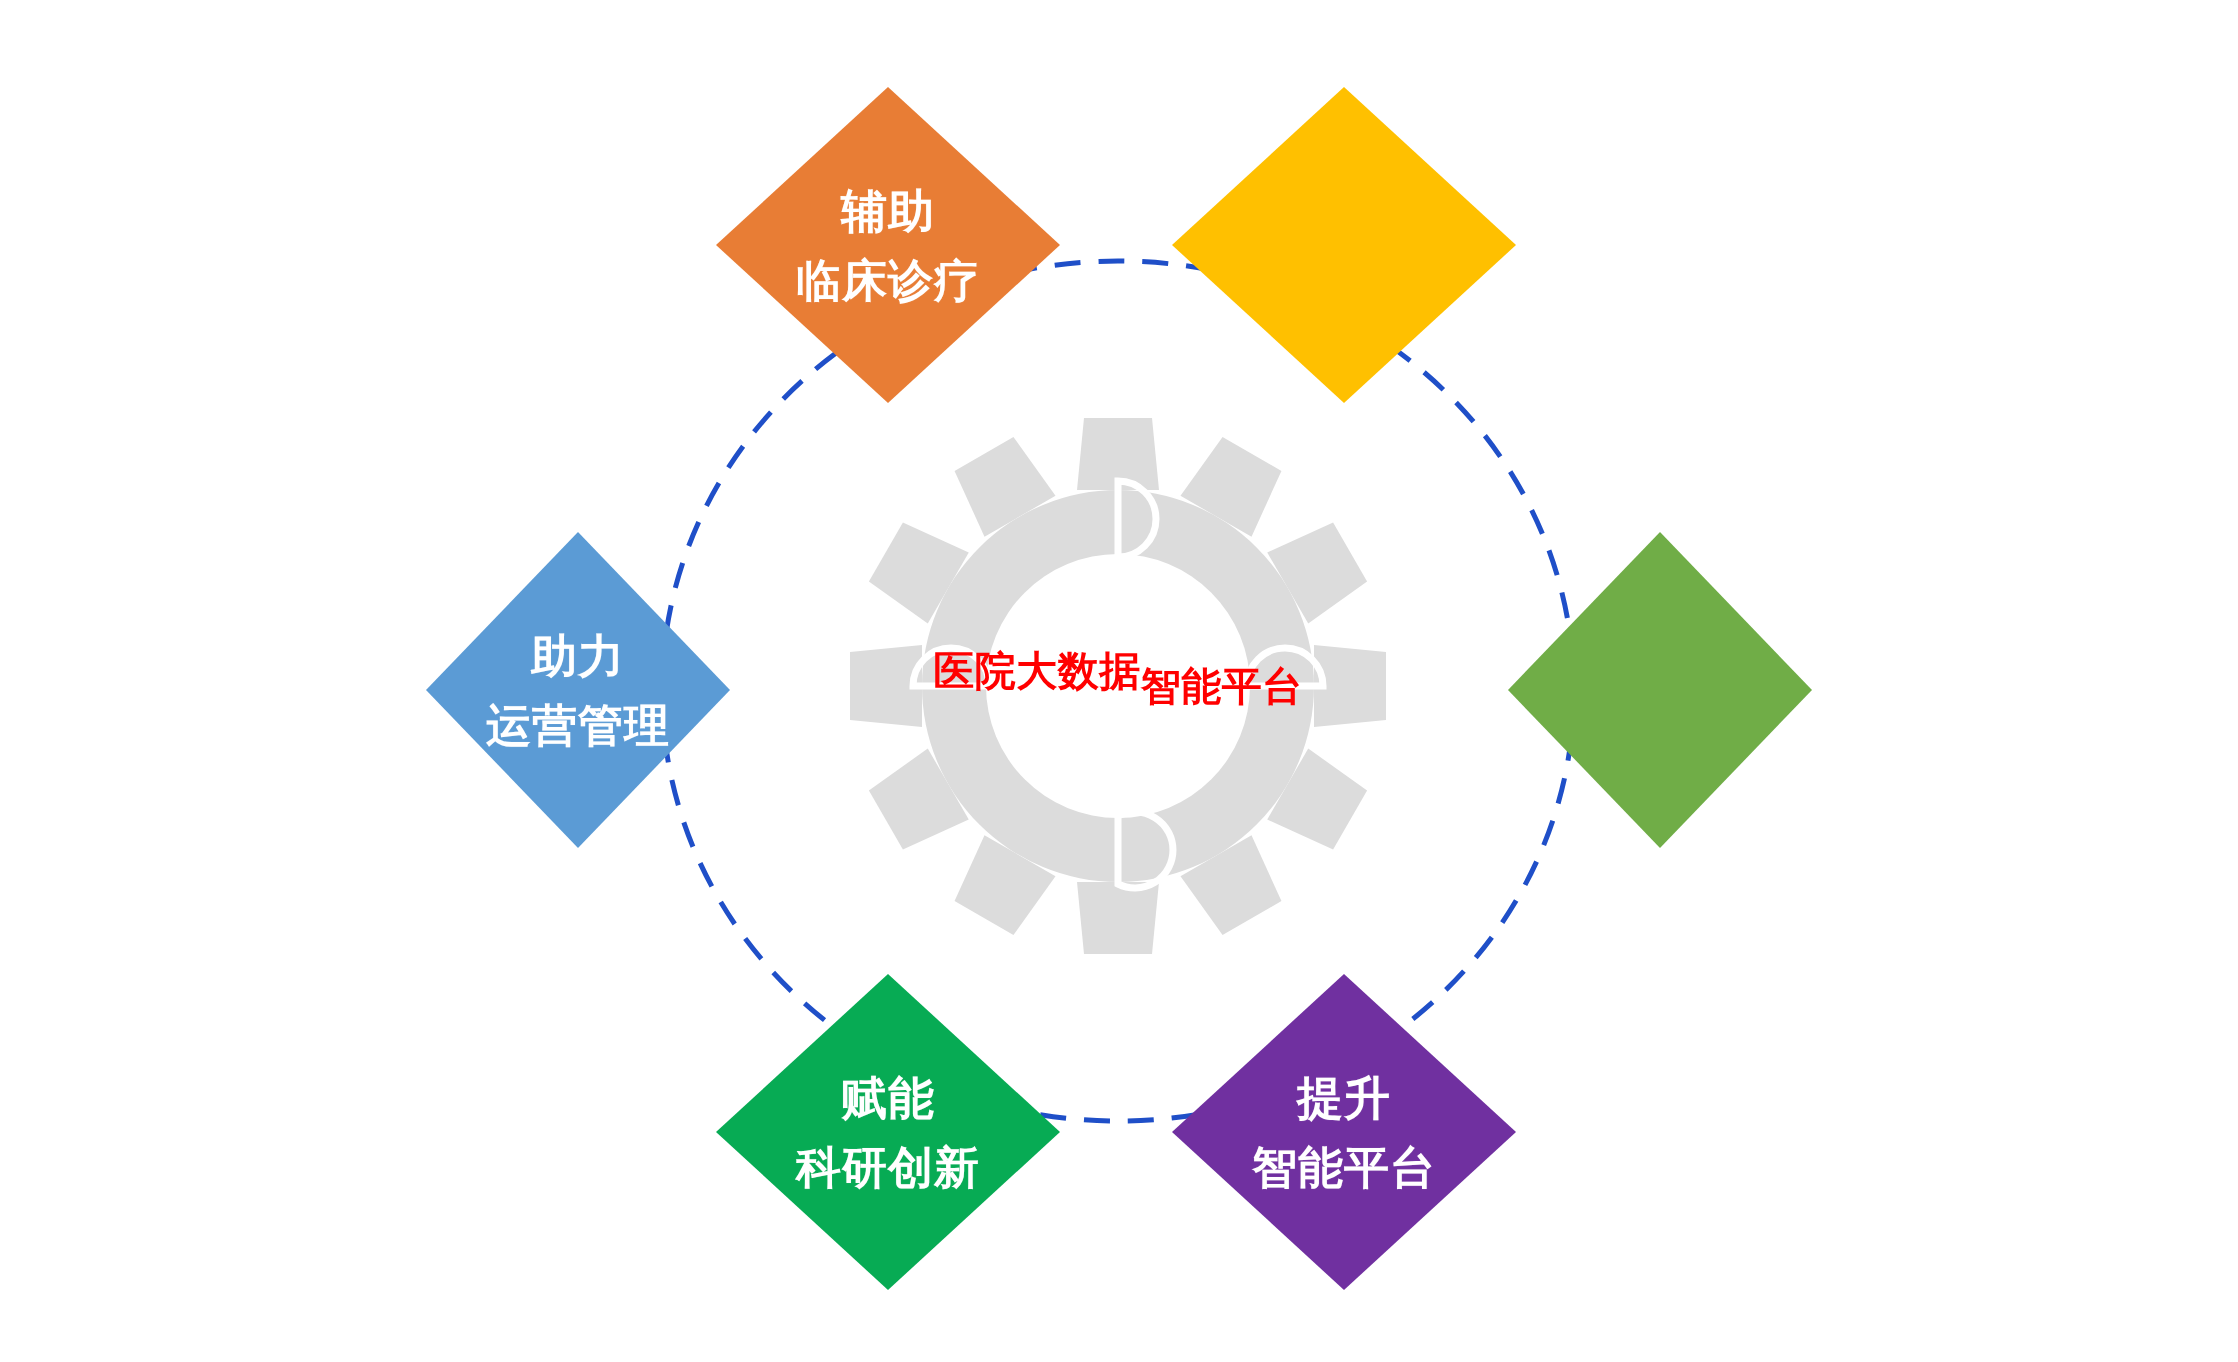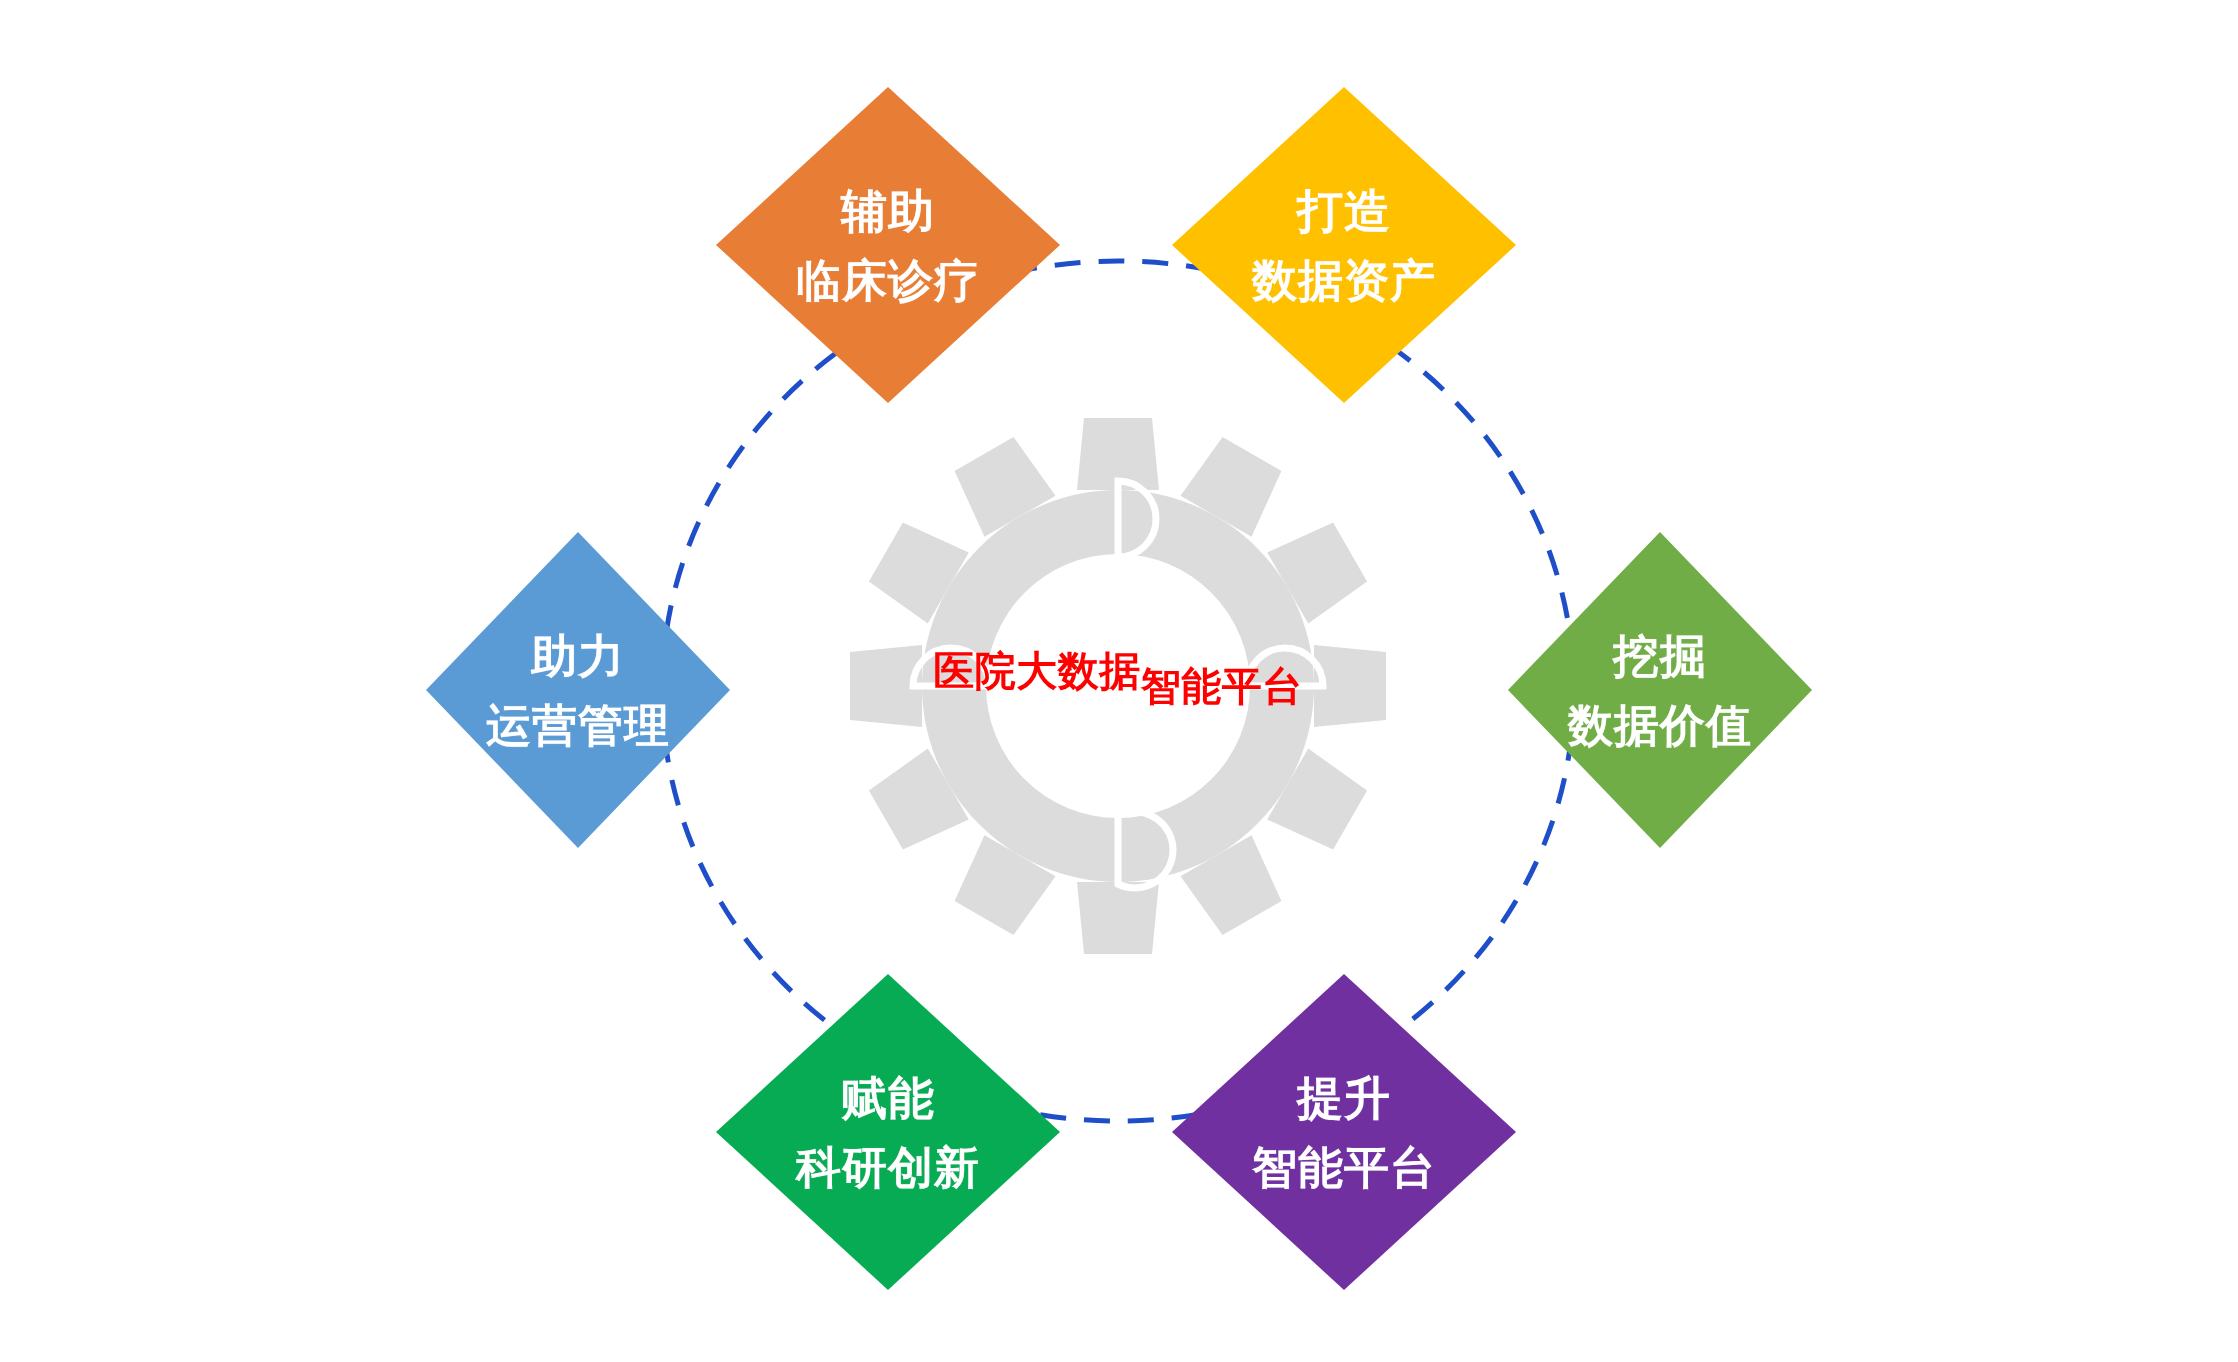--- a/index.html
+++ b/index.html
@@ -107,34 +107,26 @@
     <polygon points="1660,532 1812,690 1660,848 1508,690" fill="#70AD47"></polygon>
     <polygon points="888,974 1060,1132 888,1290 716,1132" fill="#07AB54"></polygon>
     <polygon points="1344,974 1516,1132 1344,1290 1172,1132" fill="#7030A0"></polygon>
   </svg>
 
   <div class="diamond-label" style="left:716px; top:155px; width:344px; height:180px;">
     <span class="l1">辅助</span>
     <span class="l2">临床诊疗</span>
   </div>
 
-  <div class="diamond-label" style="left:1172px; top:155px; width:344px; height:180px;">
-    <span class="l1">打造</span>
-    <span class="l2">数据资产</span>
-  </div>
 
   <div class="diamond-label" style="left:406px; top:600px; width:344px; height:180px;">
     <span class="l1">助力</span>
     <span class="l2">运营管理</span>
   </div>
 
-  <div class="diamond-label" style="left:1488px; top:600px; width:344px; height:180px;">
-    <span class="l1">挖掘</span>
-    <span class="l2">数据价值</span>
-  </div>
 
   <div class="diamond-label" style="left:716px; top:1042px; width:344px; height:180px;">
     <span class="l1">赋能</span>
     <span class="l2">科研创新</span>
   </div>
 
   <div class="diamond-label" style="left:1172px; top:1042px; width:344px; height:180px;">
     <span class="l1">提升</span>
     <span class="l2">智能平台</span>
   </div>

